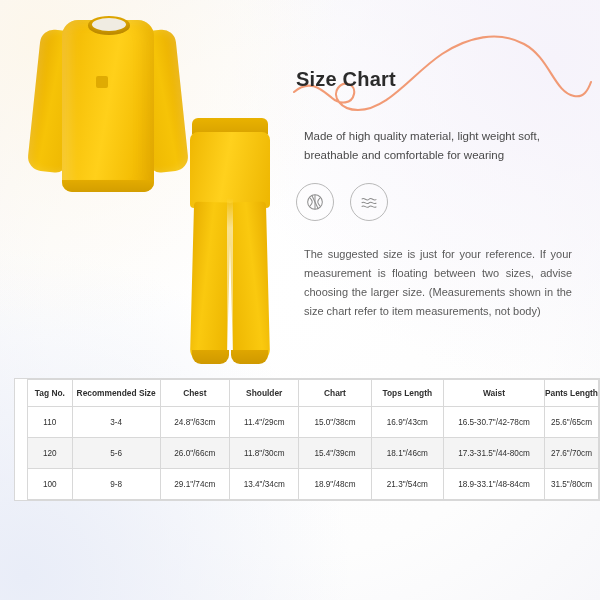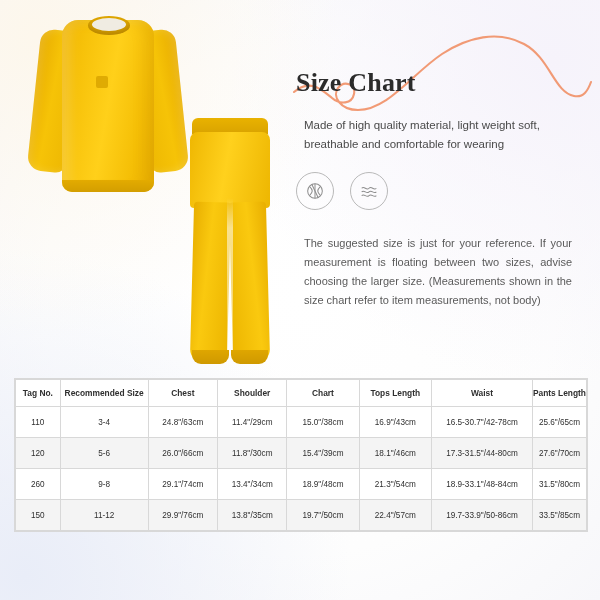--- a/index.html
+++ b/index.html
@@ -189,26 +189,26 @@
   .cuff-r { left: 53px; }
 
   
   .info {
     position: absolute;
     left: 296px;
     top: 68px;
     width: 284px;
   }
   .title {
-    font-size: 26px;
+    font-size: 20px;
     font-weight: bold;
     color: #2b2b2b;
     letter-spacing: .2px;
-    margin: 0 0 18px 0;
-    font-family: Liberation Serif, serif;
+    margin: 0 0 36px 0;
+    font-family: Liberation Sans, sans-serif;
   }
   .desc-1 {
     font-size: 11.5px;
     line-height: 19px;
     color: #4a4a4a;
     margin: 0 0 18px 8px;
   }
   .icon-row {
     display: flex;
     gap: 16px;
@@ -232,20 +232,21 @@
   }
 
   
   .table-wrap {
     position: absolute;
     left: 14px;
     top: 378px;
     width: 572px;
     background: #ffffff;
     border: 1px solid #d8d8d8;
+    padding-left: 12px;
   }
   table.size-chart {
     width: 100%;
     border-collapse: collapse;
     font-size: 8.2px;
     color: #2f2f2f;
   }
   table.size-chart th,
   table.size-chart td {
     border: 1px solid #d8d8d8;
@@ -368,36 +369,26 @@
           <td>120</td>
           <td>5-6</td>
           <td>26.0"/66cm</td>
           <td>11.8"/30cm</td>
           <td>15.4"/39cm</td>
           <td>18.1"/46cm</td>
           <td>17.3-31.5"/44-80cm</td>
           <td>27.6"/70cm</td>
         </tr>
         <tr>
-          <td>260</td>
+          <td>100</td>
           <td>9-8</td>
           <td>29.1"/74cm</td>
           <td>13.4"/34cm</td>
           <td>18.9"/48cm</td>
           <td>21.3"/54cm</td>
           <td>18.9-33.1"/48-84cm</td>
           <td>31.5"/80cm</td>
         </tr>
-        <tr>
-          <td>150</td>
-          <td>11-12</td>
-          <td>29.9"/76cm</td>
-          <td>13.8"/35cm</td>
-          <td>19.7"/50cm</td>
-          <td>22.4"/57cm</td>
-          <td>19.7-33.9"/50-86cm</td>
-          <td>33.5"/85cm</td>
-        </tr>
       </tbody>
     </table>
   </div>
 
 </div>
 
 </body></html>

